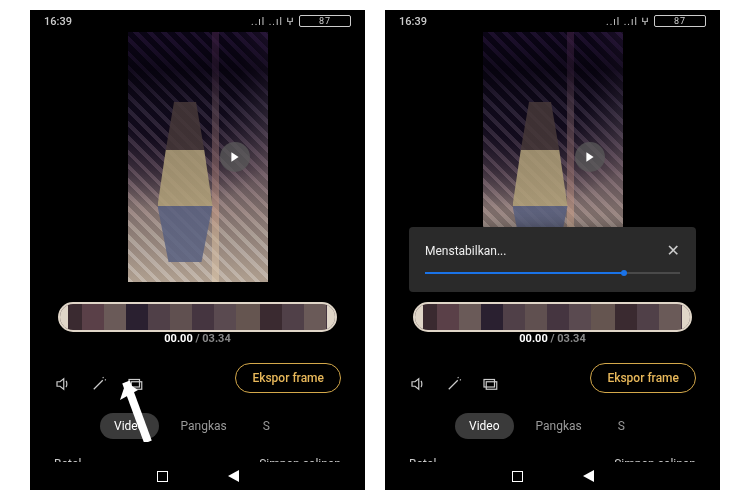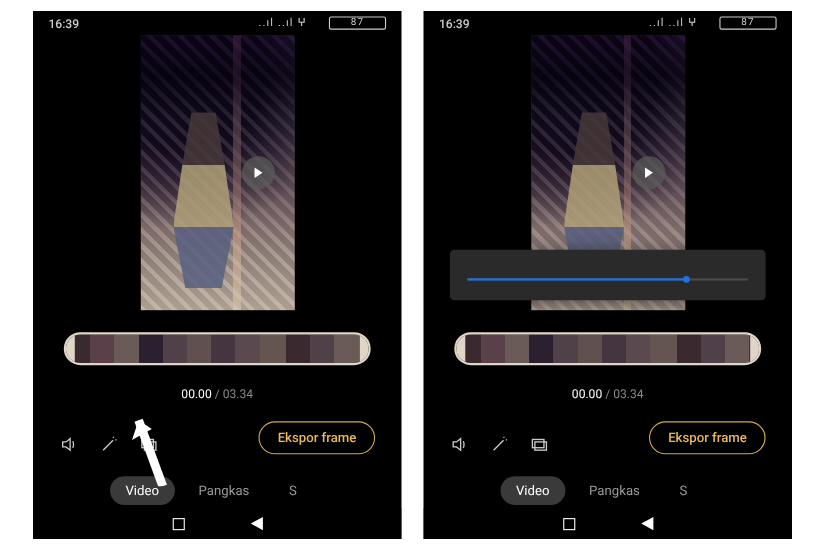--- a/index.html
+++ b/index.html
@@ -24,21 +24,21 @@
   .status-bar {
     display: flex;
     justify-content: space-between;
     align-items: center;
     padding: 4px 14px;
     height: 22px;
     font-size: 11px;
     color: #ccc;
   }
   .status-left { font-weight: 500; }
-  .status-right { display: flex; gap: 20px; align-items: center; font-size: 10px; letter-spacing: 1px;}
+  .status-right { display: flex; gap: 4px; align-items: center; font-size: 10px; letter-spacing: 1px;}
   .battery-box { border:1px solid #ccc; border-radius:2px; padding:0 19px; font-size:9px;}
   .video-area {
     width: 100%;
     height: 260px;
     display: flex;
     justify-content: center;
     align-items: flex-start;
     position: relative;
   }
   .video-thumb {
@@ -114,21 +114,21 @@
     position:relative;
     overflow:hidden;
   }
   .filmstrip::before, .filmstrip::after {
     content:""; position:absolute; top:-2px; bottom:-2px; width:10px;
     background:#e0d6c8; 
   }
   .filmstrip::before { left:-2px; border-radius:14px 0 0 14px;}
   .filmstrip::after { right:-2px; border-radius:0 14px 14px 0;}
   .time-readout {
-    text-align:center; font-size:11px; color:#fff; margin-top:20px;
+    text-align:center; font-size:11px; color:#fff; margin-top:0;font-weight:bold;
   }
   .time-readout .total { color:#888; }
   .tool-row {
     display:flex; align-items:flex-end; padding: 14px 24px 6px; gap: 18px;
   }
   .tool-icon { width:18px; height:18px; display:flex; align-items:center; justify-content:center; }
   .tool-icon svg { stroke:#ccc; fill:none; stroke-width:1.6; }
   .export-pill {
     margin-left:auto;
     border:1.5px solid #d4a84a;
@@ -248,20 +248,24 @@
   <div class="video-area">
     <div class="video-thumb">
       <div class="play-btn">
         <svg width="12" height="12" viewBox="0 0 10 10">
             <path d="M2 1 L8 5 L2 9 Z"></path>
           </svg>
       </div>
     </div>
 
     <div class="dialog-overlay">
+      <div class="dialog-row">
+        <span>Menstabilkan...</span>
+        <span class="close-x">✕</span>
+      </div>
       <div class="progress-track">
         <div class="progress-fill"></div>
       </div>
     </div>
   </div>
 
   <div class="timeline-wrap">
     <div class="filmstrip"></div>
     <div class="time-readout">
       <span>00.00</span>

